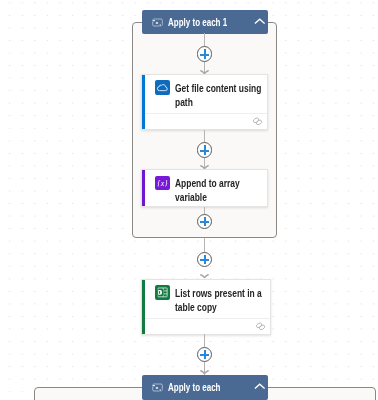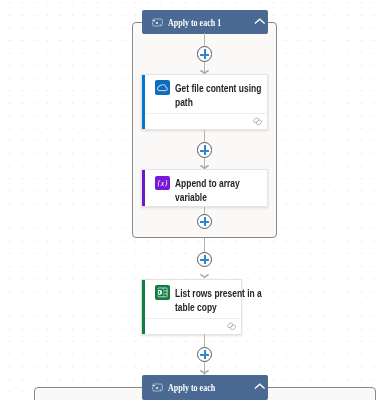--- a/index.html
+++ b/index.html
@@ -24,21 +24,20 @@
     border:1px solid #8a8886;
     border-radius:4px;
     box-sizing:border-box;
   }
   .hdr{
     position:absolute;
     background:#4a6a94;
     color:#fff;
     box-sizing:border-box;
     border-radius:2px;
-    font-family:Liberation Serif, serif;
   }
   .hdr .ttl{
     position:absolute;
     font-weight:bold;font-size:10.9px;
     white-space:nowrap;
     transform:scaleX(0.735);
     transform-origin:left top;
     color:#ffffff;
   }
   .card{
@@ -152,21 +151,21 @@
 
   <div class="vline" style="left:204px;top:238px;height:25px;"></div>
   <div class="plus" style="left:196.9px;top:251.8px;">
       <i class="h"></i>
       <i class="v"></i>
     </div>
   <svg style="position:absolute;left:199px;top:273px;" width="11" height="6.5" viewBox="0 0 22 13">
       <path d="M3.6 3.4 C6.2 4.4 8.9 6.4 11 9.2 C13.1 6.4 15.8 4.4 18.4 3.4" fill="none" stroke="#a9a7a5" stroke-width="2.9" stroke-linejoin="round" stroke-linecap="round"></path>
     </svg>
 
-  <div class="card" style="left:141px;top:278.7px;width:101px;height:56px;padding-left:44px;">
+  <div class="card" style="left:141px;top:278.7px;width:130px;height:56px;padding-left:44px;">
     <div class="accent" style="background:#107c41;"></div>
     <div class="appicon" style="left:13px;top:5.5px;width:15.2px;height:14.8px;background:#107c41;">
       <svg width="15.2" height="14.8" viewBox="0 0 32 32">
         <g stroke="#ffffff" stroke-width="1.5" fill="none">
           <rect x="6.2" y="6.4" width="19.6" height="19.2" rx="1.2"></rect>
           <path d="M6.2 12.8 H25.8 M6.2 19.2 H25.8 M17.2 6.4 V25.6"></path>
         </g>
         <rect x="4.6" y="9.0" width="13.4" height="14.0" rx="1.6" fill="#107c41"></rect>
         <path d="M6.4 10.8 h4.2 a4.3 5.2 0 0 1 0 10.4 H6.4 Z" fill="#ffffff"></path>
         <rect x="8.3" y="13.2" width="2.4" height="5.6" fill="#107c41"></rect>

